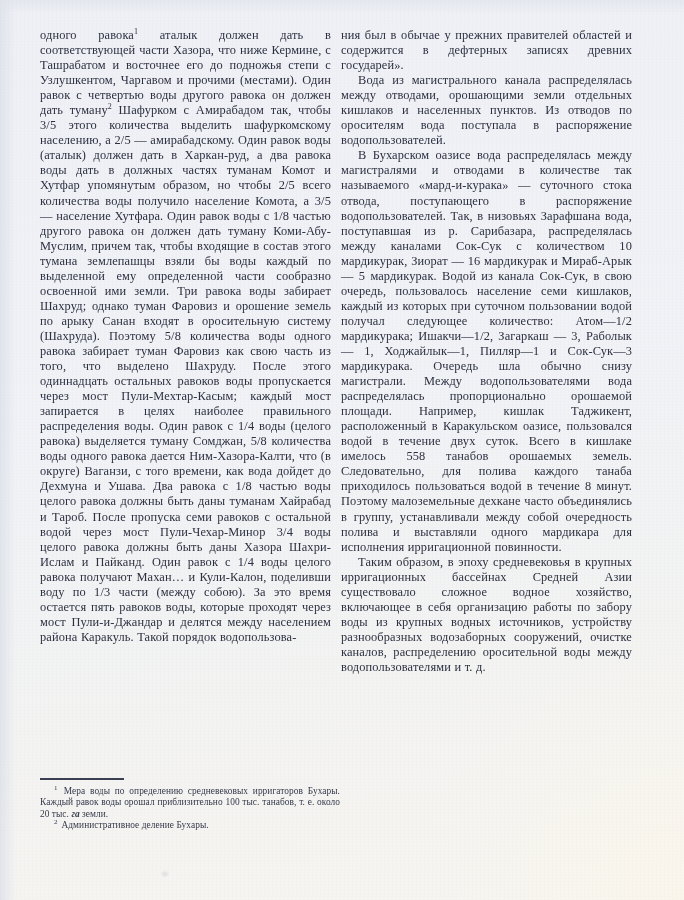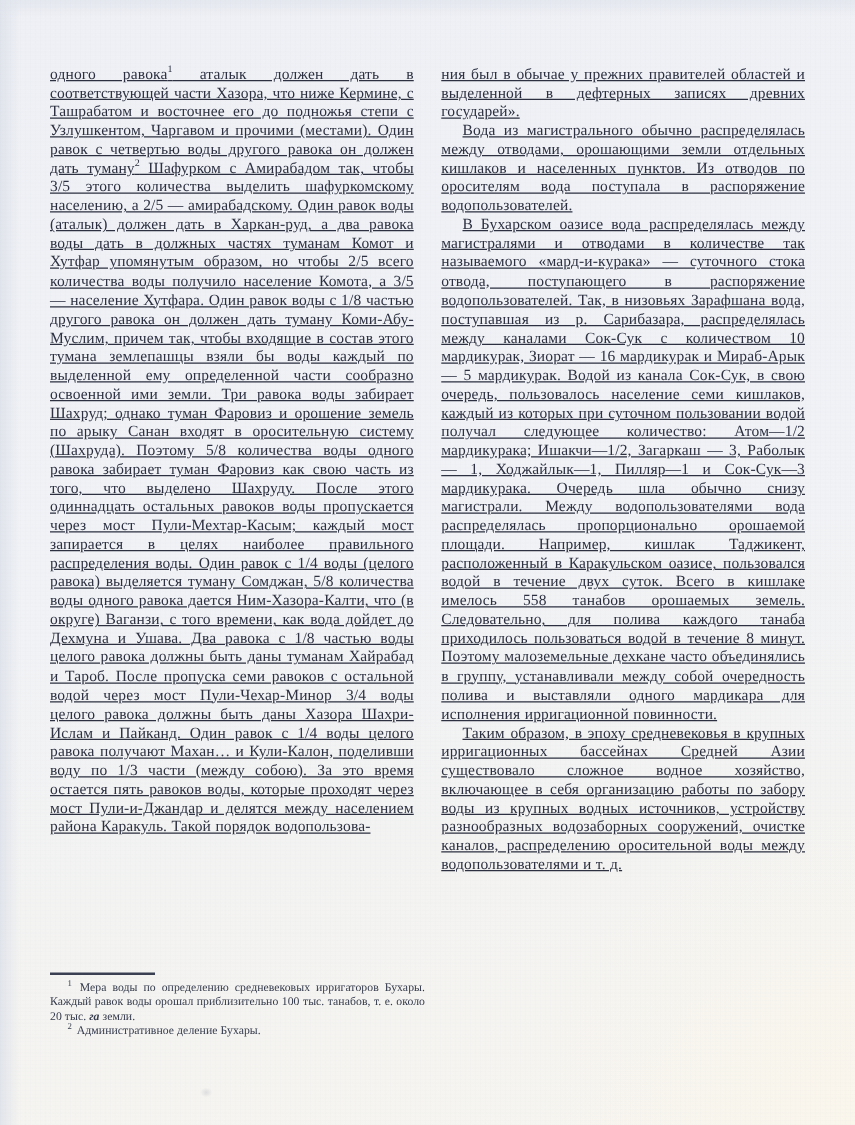--- a/index.html
+++ b/index.html
@@ -52,27 +52,26 @@
     opacity: .30;
     pointer-events: none;
     background-image:
       repeating-linear-gradient(0deg, rgba(120,130,150,.05) 0px, rgba(120,130,150,.05) 1px, rgba(255,255,255,0) 1px, rgba(255,255,255,0) 3px),
       repeating-linear-gradient(90deg, rgba(120,130,150,.04) 0px, rgba(120,130,150,.04) 1px, rgba(255,255,255,0) 1px, rgba(255,255,255,0) 4px);
   }
 
   #text-block {
     position: absolute;
     left: 40px;
-    top: 52px;
+    top: 28px;
     width: 604px;
     height: 660px;
     display: flex;
-    gap: 22px;
+    gap: 10px;
     z-index: 3;
-    text-decoration: underline;
   }
 
   .column {
     width: 291px;
   }
 
   .para {
     margin: 0;
     font-size: 12.4px;
     line-height: 15.05px;
@@ -153,22 +152,22 @@
   <div id="paper-edge-left"></div>
   <div id="paper-edge-top"></div>
   <div id="paper-grain"></div>
   <div id="scan-smudge"></div>
 
   <div id="text-block">
     <div class="column">
         <p class="para">одного равока<sup class="fn">1</sup> аталык должен дать в соответствующей части Хазора, что ниже Кермине, с Ташрабатом и восточнее его до подножья степи с Узлушкентом, Чаргавом и прочими (местами). Один равок с четвертью воды другого равока он должен дать туману<sup class="fn">2</sup> Шафурком с Амирабадом так, чтобы 3/5 этого количества выделить шафуркомскому населению, а 2/5 — амирабадскому. Один равок воды (аталык) должен дать в Харкан-руд, а два равока воды дать в должных частях туманам Комот и Хутфар упомянутым образом, но чтобы 2/5 всего количества воды получило население Комота, а 3/5 — население Хутфара. Один равок воды с 1/8 частью другого равока он должен дать туману Коми-Абу-Муслим, причем так, чтобы входящие в состав этого тумана землепашцы взяли бы воды каждый по выделенной ему определенной части сообразно освоенной ими земли. Три равока воды забирает Шахруд; однако туман Фаровиз и орошение земель по арыку Санан входят в оросительную систему (Шахруда). Поэтому 5/8 количества воды одного равока забирает туман Фаровиз как свою часть из того, что выделено Шахруду. После этого одиннадцать остальных равоков воды пропускается через мост Пули-Мехтар-Касым; каждый мост запирается в целях наиболее правильного распределения воды. Один равок с 1/4 воды (целого равока) выделяется туману Сомджан, 5/8 количества воды одного равока дается Ним-Хазора-Калти, что (в округе) Ваганзи, с того времени, как вода дойдет до Дехмуна и Ушава. Два равока с 1/8 частью воды целого равока должны быть даны туманам Хайрабад и Тароб. После пропуска семи равоков с остальной водой через мост Пули-Чехар-Минор 3/4 воды целого равока должны быть даны Хазора Шахри-Ислам и Пайканд. Один равок с 1/4 воды целого равока получают Махан… и Кули-Калон, поделивши воду по 1/3 части (между собою). За это время остается пять равоков воды, которые проходят через мост Пули-и-Джандар и делятся между населением района Каракуль. Такой порядок водопользова-</p>
       </div>
     <div class="column">
-        <p class="para">ния был в обычае у прежних правителей областей и выделенной в дефтерных записях древних государей».</p>
-        <p class="para indent">Вода из магистрального обычно распределялась между отводами, орошающими земли отдельных кишлаков и населенных пунктов. Из отводов по оросителям вода поступала в распоряжение водопользователей.</p>
+        <p class="para">ния был в обычае у прежних правителей областей и содержится в дефтерных записях древних государей».</p>
+        <p class="para indent">Вода из магистрального канала распределялась между отводами, орошающими земли отдельных кишлаков и населенных пунктов. Из отводов по оросителям вода поступала в распоряжение водопользователей.</p>
         <p class="para indent">В Бухарском оазисе вода распределялась между магистралями и отводами в количестве так называемого «мард-и-курака» — суточного стока отвода, поступающего в распоряжение водопользователей. Так, в низовьях Зарафшана вода, поступавшая из р. Сарибазара, распределялась между каналами Сок-Сук с количеством 10 мардикурак, Зиорат — 16 мардикурак и Мираб-Арык — 5 мардикурак. Водой из канала Сок-Сук, в свою очередь, пользовалось население семи кишлаков, каждый из которых при суточном пользовании водой получал следующее количество: Атом—1/2 мардикурака; Ишакчи—1/2, Загаркаш — 3, Раболык — 1, Ходжайлык—1, Пилляр—1 и Сок-Сук—3 мардикурака. Очередь шла обычно снизу магистрали. Между водопользователями вода распределялась пропорционально орошаемой площади. Например, кишлак Таджикент, расположенный в Каракульском оазисе, пользовался водой в течение двух суток. Всего в кишлаке имелось 558 танабов орошаемых земель. Следовательно, для полива каждого танаба приходилось пользоваться водой в течение 8 минут. Поэтому малоземельные дехкане часто объединялись в группу, устанавливали между собой очередность полива и выставляли одного мардикара для исполнения ирригационной повинности.</p>
         <p class="para indent">Таким образом, в эпоху средневековья в крупных ирригационных бассейнах Средней Азии существовало сложное водное хозяйство, включающее в себя организацию работы по забору воды из крупных водных источников, устройству разнообразных водозаборных сооружений, очистке каналов, распределению оросительной воды между водопользователями и т. д.</p>
       </div>
   </div>
 
   <div id="footnotes">
     <div id="footnote-rule"></div>
     <div id="footnote-list">
         <p class="footnote indent"><span class="fn-marker">1</span> Мера воды по определению средневековых ирригаторов Бухары. Каждый равок воды орошал приблизительно 100 тыс. танабов, т. е. около 20 тыс. <i>га</i> земли.</p>
         <p class="footnote indent"><span class="fn-marker">2</span> Административное деление Бухары.</p>

